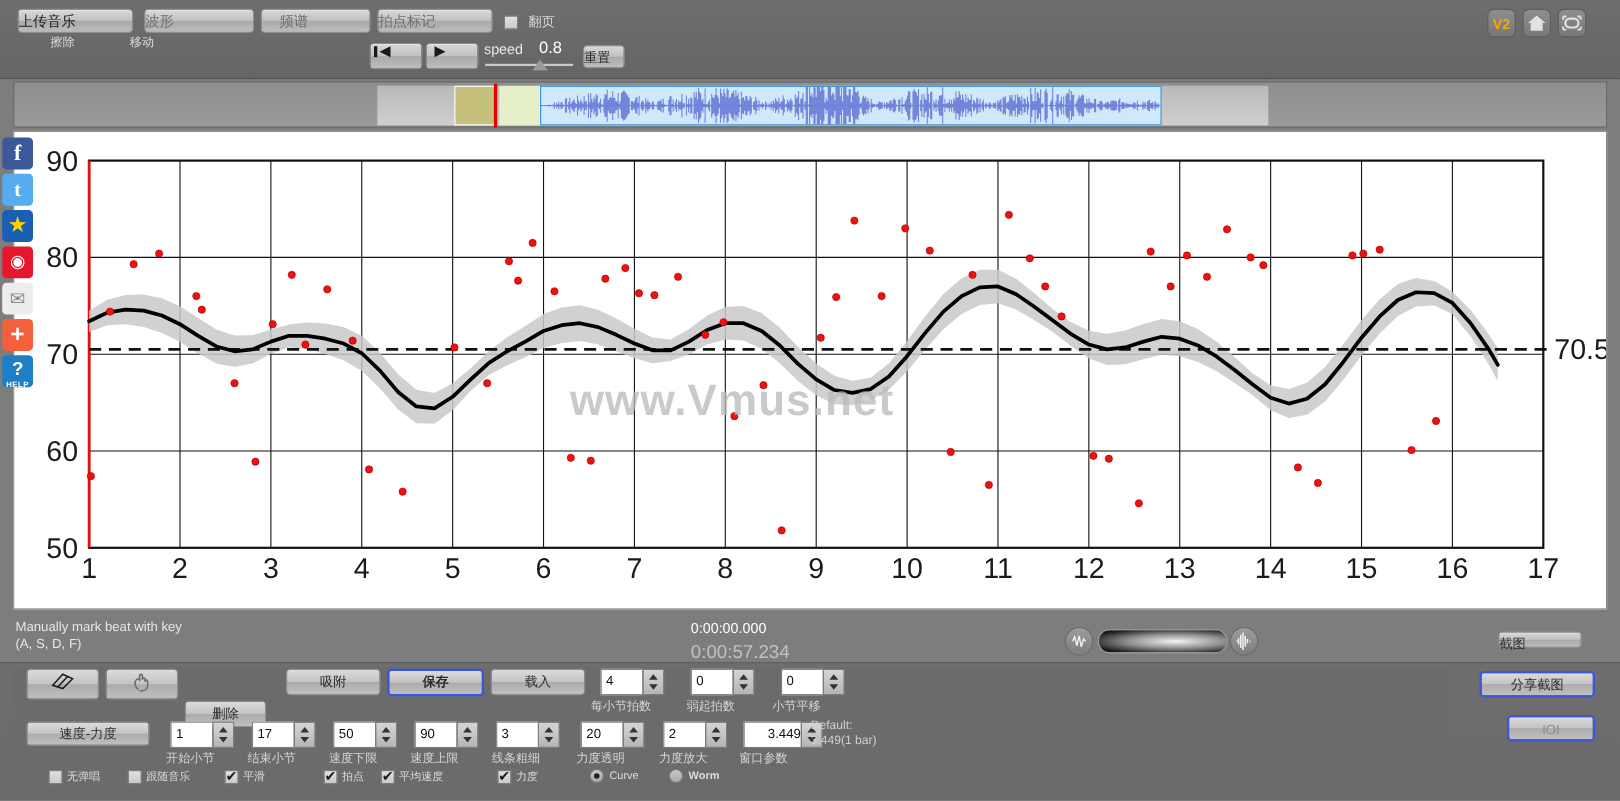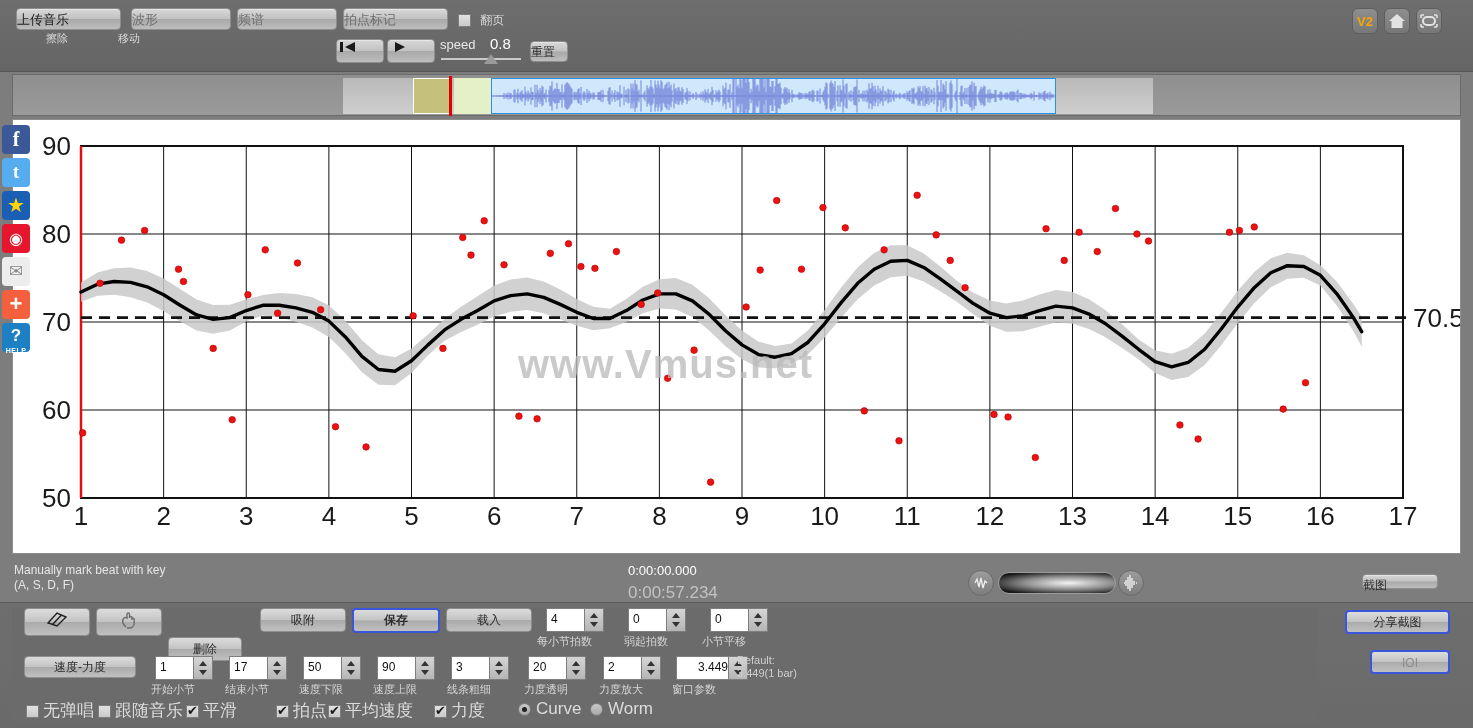--- a/index.html
+++ b/index.html
@@ -19,21 +19,21 @@
   .gbtn {
     background:linear-gradient(#d8d8d8,#c2c2c2 48%, #a9a9a9 52%, #bdbdbd);
     border:1px solid #8e8e8e; border-radius:4px;
     color:#2b2b2b; font-size:13px; 
     cursor:pointer; user-select:none;
     box-shadow:0 1px 0 rgba(255,255,255,.35) inset;
   }
   .gbtn.dim { color:#6f6f6f; }
   #btn-upload { position:absolute; left:16px; top:8px; width:105px; height:22px; line-height:21px; color:#1c1c1c;}
   #btn-wave   { position:absolute; left:131px; top:8px; width:100px; height:22px; line-height:21px;}
-  #btn-spec   { position:absolute; left:237px; top:8px; width:100px; height:22px; line-height:21px;}
+  #btn-spec   { position:absolute; left:237px; top:8px; width:100px; height:22px; line-height:21px;padding-left:16px;}
   #btn-beat   { position:absolute; left:343px; top:8px; width:105px; height:22px; line-height:21px;}
   .chk {
     width:13px; height:13px; background:linear-gradient(#e2e2e2,#c9c9c9);
     border:1px solid #7e7e7e; display:inline-block; vertical-align:middle;
     position:relative; cursor:pointer;
   }
   .chk.on::after{
     content:"\2714"; position:absolute; left:0px; top:-3px;
     font-size:13px; color:#1a1a1a; line-height:15px;
   }
@@ -150,21 +150,21 @@
     cursor:pointer;
   }
   .spin.wide .arrows{ left:52px; }
   .spin .arrows .up,.spin .arrows .dn{
     position:absolute; left:5px; width:0;height:0;
     border-left:4px solid transparent;border-right:4px solid transparent;
   }
   .spin .arrows .up{ top:4px; border-bottom:5px solid #333; }
   .spin .arrows .dn{ top:13px; border-top:5px solid #333; }
   .spinlbl{ position:absolute; font-size:11px; color:#d5d5d5; white-space:nowrap;}
-  .ckrow{ position:absolute; font-size:17px; color:#dcdcdc; white-space:nowrap;}
+  .ckrow{ position:absolute; font-size:10px; color:#dcdcdc; white-space:nowrap;margin-left:18px;}
   .ckrow .chk{ margin-right:4px;}
   .radio{
     width:13px;height:13px;border-radius:50%;display:inline-block;vertical-align:middle;
     background:linear-gradient(#c8c8c8,#a8a8a8); border:1px solid #7e7e7e;
     position:relative; margin-right:5px; cursor:pointer;
   }
   .radio.on::after{
     content:""; position:absolute; left:3px; top:3px; width:5px;height:5px;
     border-radius:50%; background:#1f1f1f;
   }
@@ -524,21 +524,21 @@
 </div>
 <div class="ckrow" style="left:328px; top:699px;">
   <span class="chk on"></span><span>平均速度</span>
 </div>
 <div class="ckrow" style="left:434px; top:699px;">
   <span class="chk on"></span><span>力度</span>
 </div>
 <div class="ckrow" style="left:518px; top:699px;">
   <span class="radio on"></span><span>Curve</span>
 </div>
-<div class="ckrow" style="left:590px; top:699px;">
+<div class="ckrow" style="left:590px; top:699px;font-weight:bold;">
   <span class="radio"></span><span>Worm</span>
 </div>
 
 <div class="tbtn sel" id="btn-share">分享截图</div>
 <div class="tbtn sel dis" id="btn-ioi">IOI</div>
 
 <div id="social">
   <a class="soc">
       <span class="inner" style="background:#3b5998;color:#fff;font-size:20px;line-height:29px;font-family:'Liberation Serif',serif;">f</span>
     </a>

